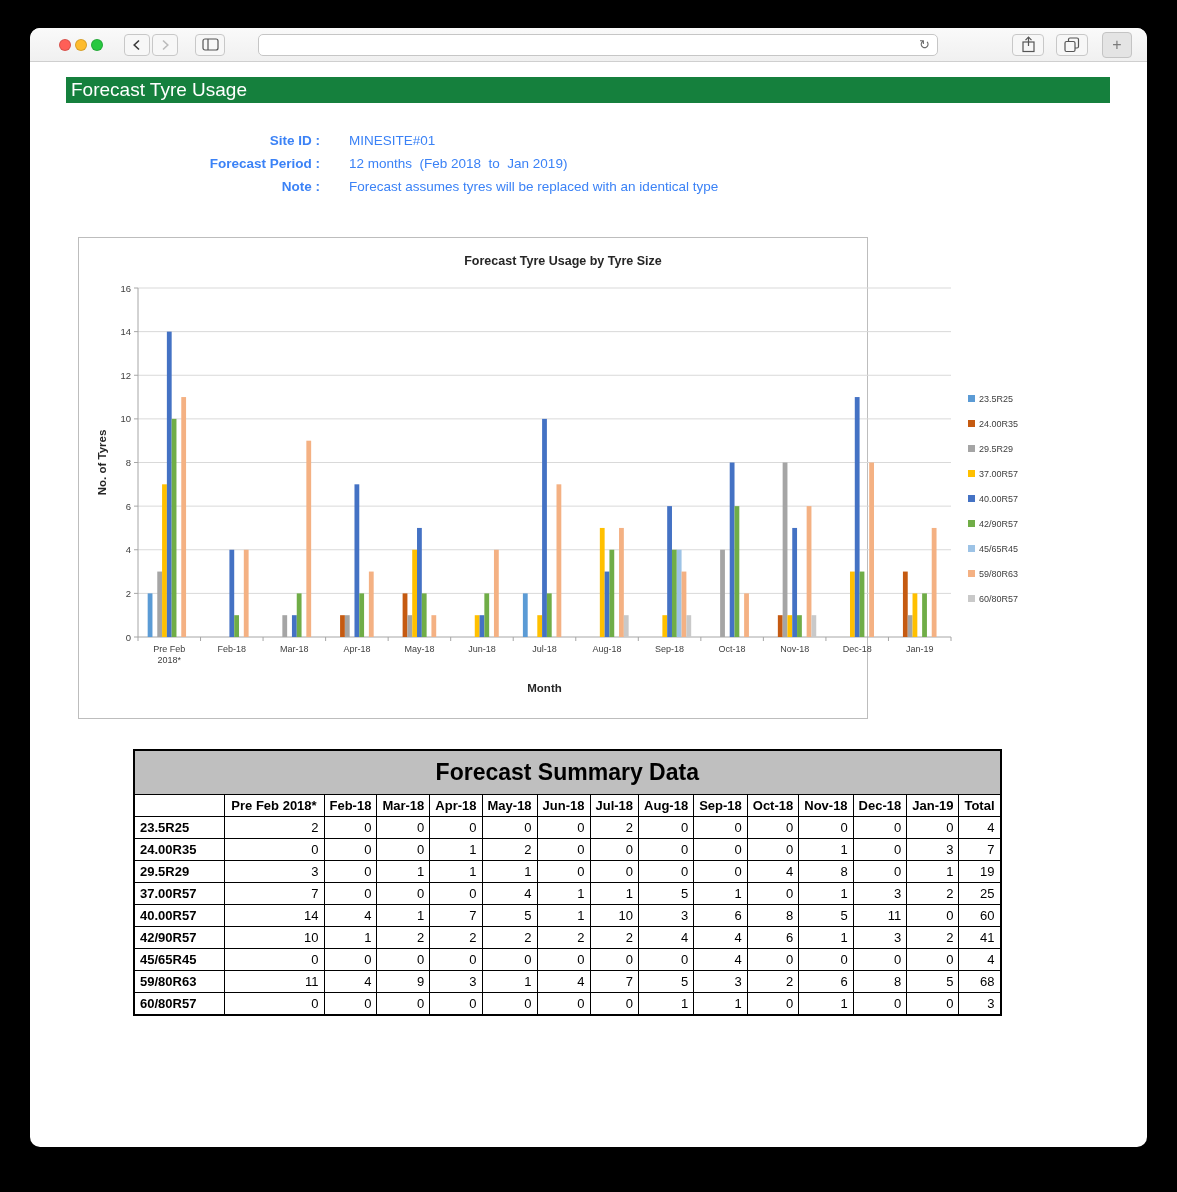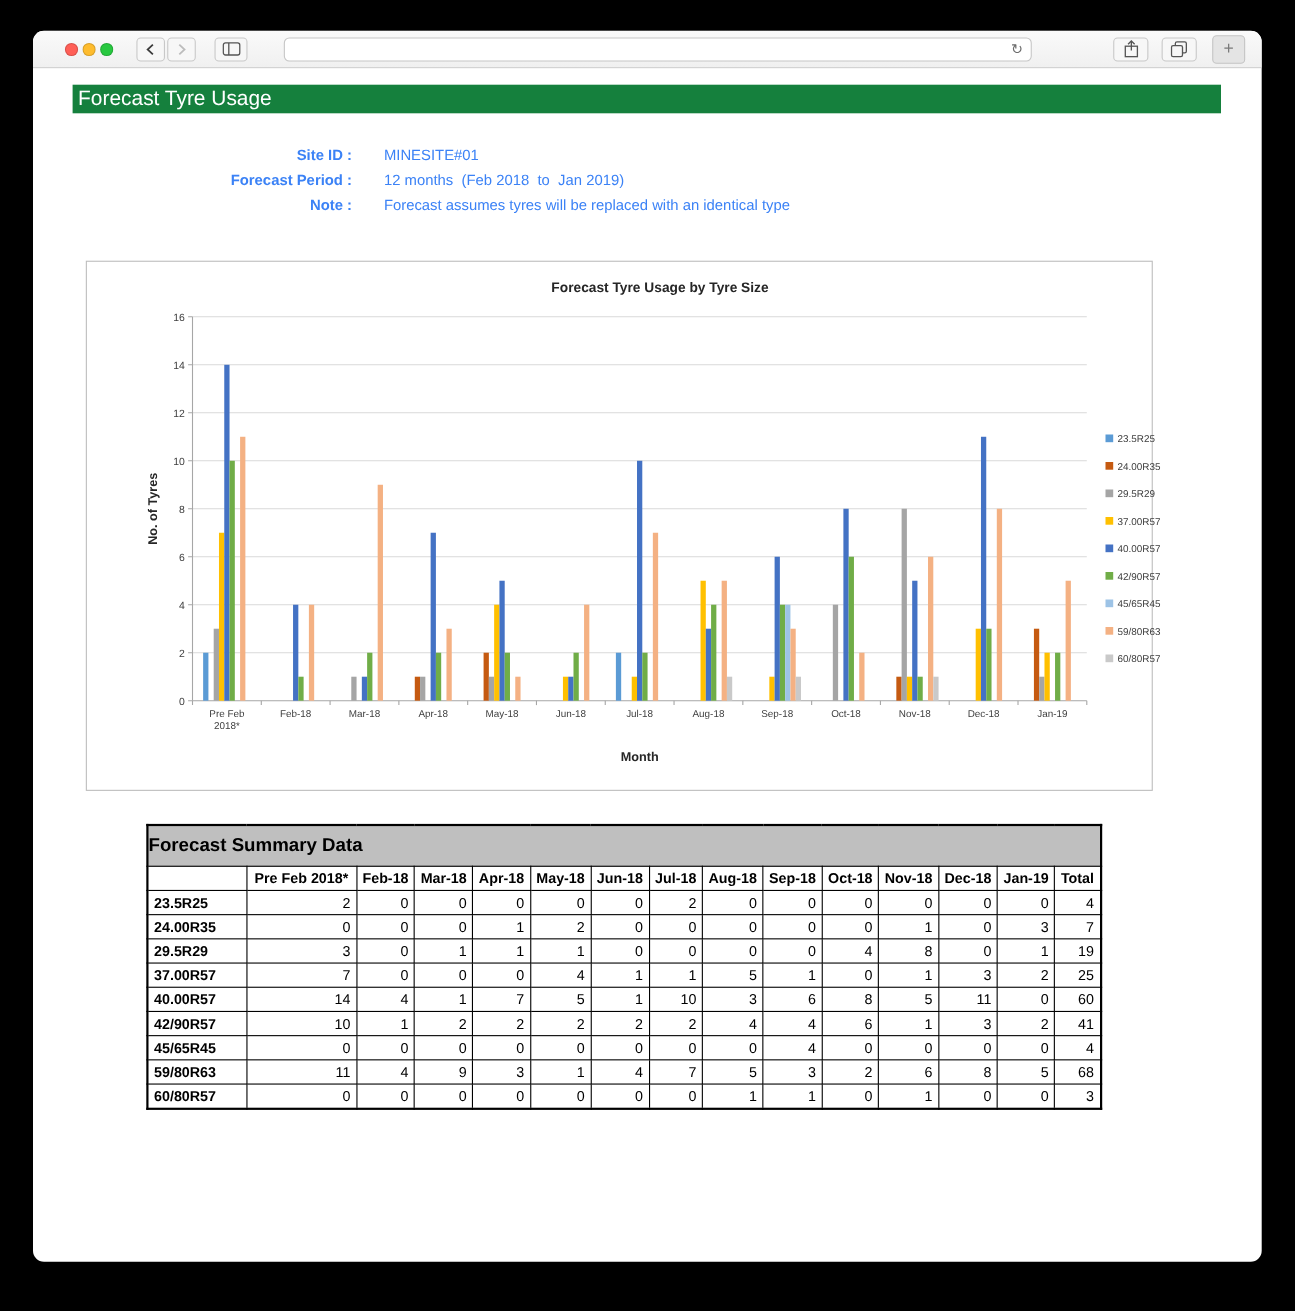--- a/index.html
+++ b/index.html
@@ -50,33 +50,33 @@
   .page-title-bar {
     margin: 15px 37px 0 36px; height: 26px; line-height: 25px;
     background: #15803d; color: #fff; font-size: 19px; padding-left: 5px;
   }
   .meta { margin: 26px 0 0 36px; font-size: 13.5px; color: #3b82f6; }
   .meta-row { display: flex; line-height: 23px; }
   .meta-label { width: 254px; text-align: right; font-weight: bold; }
   .meta-value { margin-left: 29px; white-space: pre-wrap; }
 
   .chart-box {
-    margin: 39px 0 0 48px; width: 970px; height: 482px;
-    border: 1px solid #bdbdbd; background: #fff; padding-left: 37px;
+    margin: 39px 0 0 48px; width: 790px; height: 482px;
+    border: 1px solid #bdbdbd; background: #fff;
   }
   svg text { font-family: "Liberation Sans", sans-serif; }
 
   .summary { margin: 30px 0 0 103px; border-collapse: collapse; border: 2px solid #000; table-layout: auto; }
   .summary th, .summary td {
     border: 1px solid #000; font-size: 13px; padding: 2px 5px;
     white-space: nowrap; color: #000; height: 22px;
   }
   .summary .title-cell {
-    background: #bfbfbf; font-size: 17px; font-weight: bold;
-    text-align: left; padding: 8px 0; height: 28px;
+    background: #bfbfbf; font-size: 23px; font-weight: bold;
+    text-align: center; padding: 8px 0; height: 28px;
   }
   .summary th.colhead { font-weight: bold; text-align: center; }
   .summary th.corner { width: 90px; }
   .summary th.prefeb { min-width: 100px; }
   .summary td.rowlabel { font-weight: bold; text-align: left; }
   .summary td.num { text-align: right; }
 </style>
 </head>
 <body>
 

